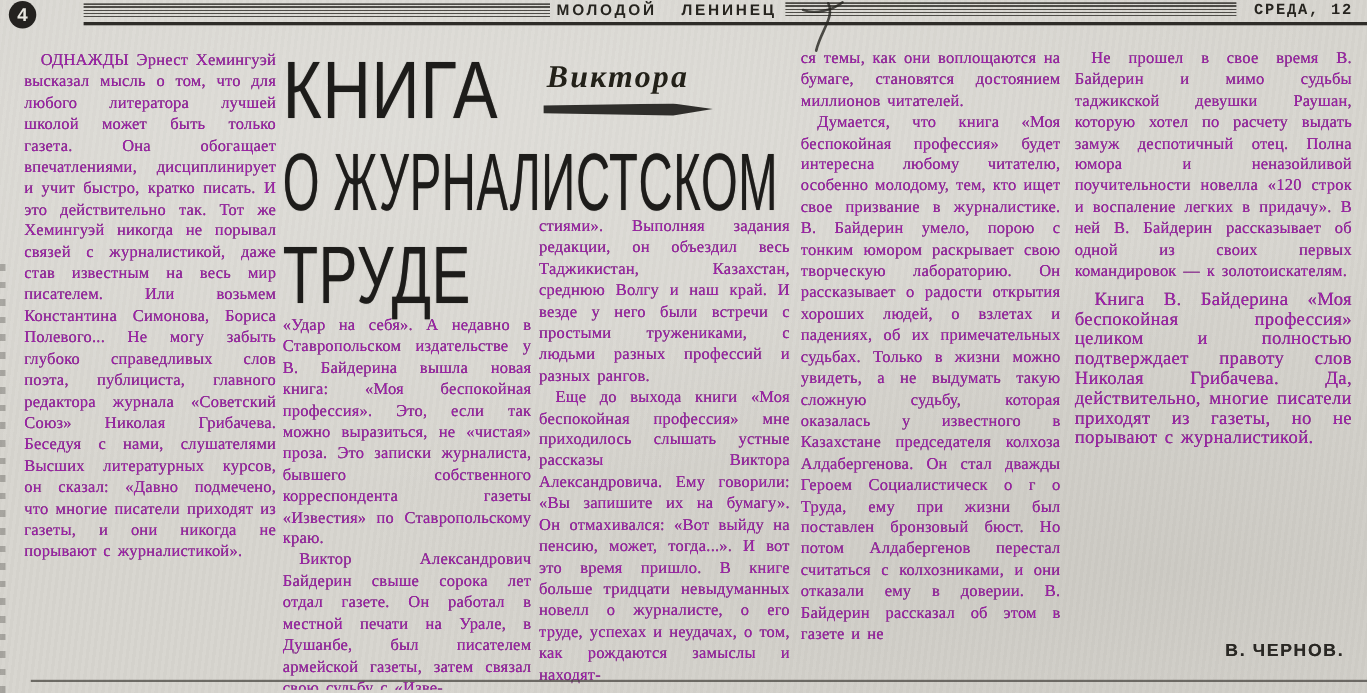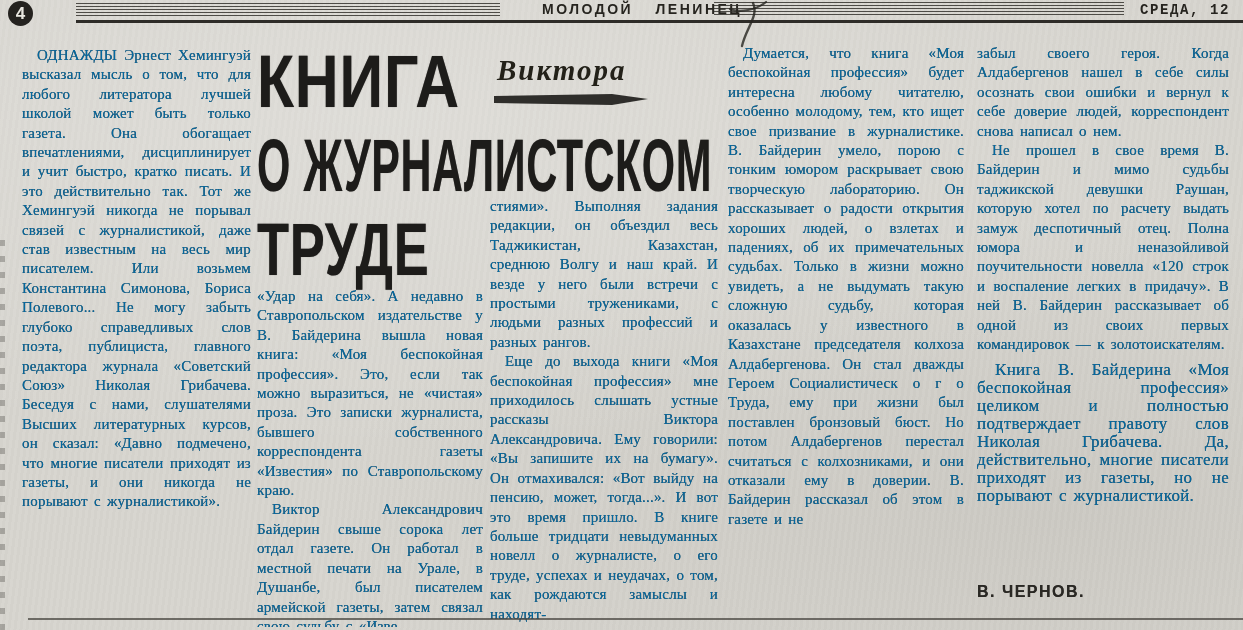--- a/index.html
+++ b/index.html
@@ -15,46 +15,46 @@
   
   .badge{position:absolute;left:8px;top:1px;width:25px;height:25px;border-radius:50%;
     background:#24221f;color:#e9e7e0;display:flex;align-items:center;justify-content:center;
     font:bold 17px "Liberation Sans",sans-serif;}
   .rule-block{position:absolute;height:14px;
     background:repeating-linear-gradient(to bottom,#35332e 0 1.3px,transparent 1.3px 2.9px);
     opacity:.85;}
   #rule-left{left:76px;top:3px;width:424px;}
   #rule-right{left:714px;top:2px;width:410px;}
   .masthead{position:absolute;left:506px;top:1px;font-family:"Liberation Sans",sans-serif;
-    font-weight:700;font-size:14px;letter-spacing:2.5px;word-spacing:16px;color:#26241f;white-space:nowrap;margin-left:36px;}
+    font-weight:700;font-size:14px;letter-spacing:2.5px;word-spacing:16px;color:#26241f;white-space:nowrap;}
   .dateline{position:absolute;left:1140px;top:2px;font-family:Liberation Mono, monospace;
     font-weight:700;font-size:14px;letter-spacing:1.6px;color:#26241f;white-space:nowrap;}
   .main-rule{position:absolute;left:76px;top:20px;width:1167px;height:2.6px;background:#2e2c28;}
   .pen-mark{position:absolute;left:726px;top:0;}
   
   .headline{position:absolute;left:257px;top:40px;width:470px;
-    font-family:"Liberation Sans",sans-serif;font-weight:700;color:#1d1c1a;}
+    font-family:"Liberation Sans",sans-serif;font-weight:400;color:#1d1c1a;}
   .hl-line{display:block;font-size:74px;line-height:84px;transform-origin:left center;
     letter-spacing:1px;white-space:nowrap;text-shadow:0 0 1px rgba(25,24,22,.55);}
   .section-label{position:absolute;left:497px;top:54px;font-family:"Liberation Serif",serif;
     font-style:italic;font-weight:700;font-size:29px;letter-spacing:2px;color:#232119;}
   .section-underline{position:absolute;left:494px;top:94px;}
   
   .col{position:absolute;text-align:justify;font-size:15px;line-height:19.4px;
-    letter-spacing:.2px;word-spacing:2.2px;color:#0369a1;
+    letter-spacing:.2px;word-spacing:2.2px;color:#a21caf;
     text-shadow:0 0 .6px rgba(50,46,42,.85);overflow:hidden;}
   .col p{margin:0;}
   .col p.ind{text-indent:15px;}
   #col1{left:22px;top:46px;width:229px;height:580px;}
   #col2{left:257px;top:287px;width:226px;height:340px;}
   #col3{left:490px;top:197px;width:228px;height:430px;}
   #col4{left:728px;top:44px;width:236px;height:582px;}
   #col5{left:977px;top:44px;width:252px;height:582px;}
   #col5 p.large{font-size:17px;line-height:18px;letter-spacing:.3px;text-indent:18px;margin-top:6px;}
-  .byline{position:absolute;left:977px;top:583px;width:245px;padding-right:8px;
+  .byline{position:absolute;left:977px;top:583px;width:245px;text-align:right;padding-right:8px;
     font-family:"Liberation Sans",sans-serif;font-weight:700;font-size:16px;
     letter-spacing:1.5px;color:#2a2824;text-shadow:0 0 .6px rgba(40,38,34,.8);}
   .bottom-rule{position:absolute;left:28px;top:618px;width:1215px;height:2px;background:#4a4742;opacity:.75;}
   .edge-artifact{position:absolute;left:0;top:240px;width:5px;height:390px;opacity:.35;
     background:repeating-linear-gradient(to bottom,rgba(40,38,34,.8) 0 6px,transparent 6px 16px);}
 </style>
 </head>
 <body>
 
 <div class="badge">
@@ -85,23 +85,23 @@
 </div>
 <div id="col2" class="col">
   <p>«Удар на себя». А недавно в Ставропольском издательстве у В. Байдерина вышла новая книга: «Моя беспокойная профессия». Это, если так можно выразиться, не «чистая» проза. Это записки журналиста, бывшего собственного корреспондента газеты «Известия» по Ставропольскому краю.</p>
   <p class="ind">Виктор Александрович Байдерин свыше сорока лет отдал газете. Он работал в местной печати на Урале, в Душанбе, был писателем армейской газеты, затем связал свою судьбу с «Изве-</p>
 </div>
 <div id="col3" class="col">
   <p>стиями». Выполняя задания редакции, он объездил весь Таджикистан, Казахстан, среднюю Волгу и наш край. И везде у него были встречи с простыми тружениками, с людьми разных профессий и разных рангов.</p>
   <p class="ind">Еще до выхода книги «Моя беспокойная профессия» мне приходилось слышать устные рассказы Виктора Александровича. Ему говорили: «Вы запишите их на бумагу». Он отмахивался: «Вот выйду на пенсию, может, тогда...». И вот это время пришло. В книге больше тридцати невыдуманных новелл о журналисте, о его труде, успехах и неудачах, о том, как рождаются замыслы и находят-</p>
 </div>
 <div id="col4" class="col">
+  <p>ся темы, как они воплощаются на бумаге, становятся достоянием миллионов читателей.</p>
   <p class="ind">Думается, что книга «Моя беспокойная профессия» будет интересна любому читателю, особенно молодому, тем, кто ищет свое призвание в журналистике. В. Байдерин умело, порою с тонким юмором раскрывает свою творческую лабораторию. Он рассказывает о радости открытия хороших людей, о взлетах и падениях, об их примечательных судьбах. Только в жизни можно увидеть, а не выдумать такую сложную судьбу, которая оказалась у известного в Казахстане председателя колхоза Алдабергенова. Он стал дважды Героем Социалистическ о г о Труда, ему при жизни был поставлен бронзовый бюст. Но потом Алдабергенов перестал считаться с колхозниками, и они отказали ему в доверии. В. Байдерин рассказал об этом в газете и не</p>
 </div>
 <div id="col5" class="col">
-  <p>забыл своего героя. Когда Алдабергенов нашел в себе силы осознать свои ошибки и вернул к себе доверие людей, корреспондент снова написал о нем.</p>
   <p class="ind">Не прошел в свое время В. Байдерин и мимо судьбы таджикской девушки Раушан, которую хотел по расчету выдать замуж деспотичный отец. Полна юмора и неназойливой поучительности новелла «120 строк и воспаление легких в придачу». В ней В. Байдерин рассказывает об одной из своих первых командировок — к золотоискателям.</p>
   <p class="large">Книга В. Байдерина «Моя беспокойная профессия» целиком и полностью подтверждает правоту слов Николая Грибачева. Да, действительно, многие писатели приходят из газеты, но не порывают с журналистикой.</p>
 </div>
 
 <div class="byline">В. ЧЕРНОВ.</div>
 <div class="bottom-rule"></div>
 <div class="edge-artifact"></div>
 
 </body></html>

